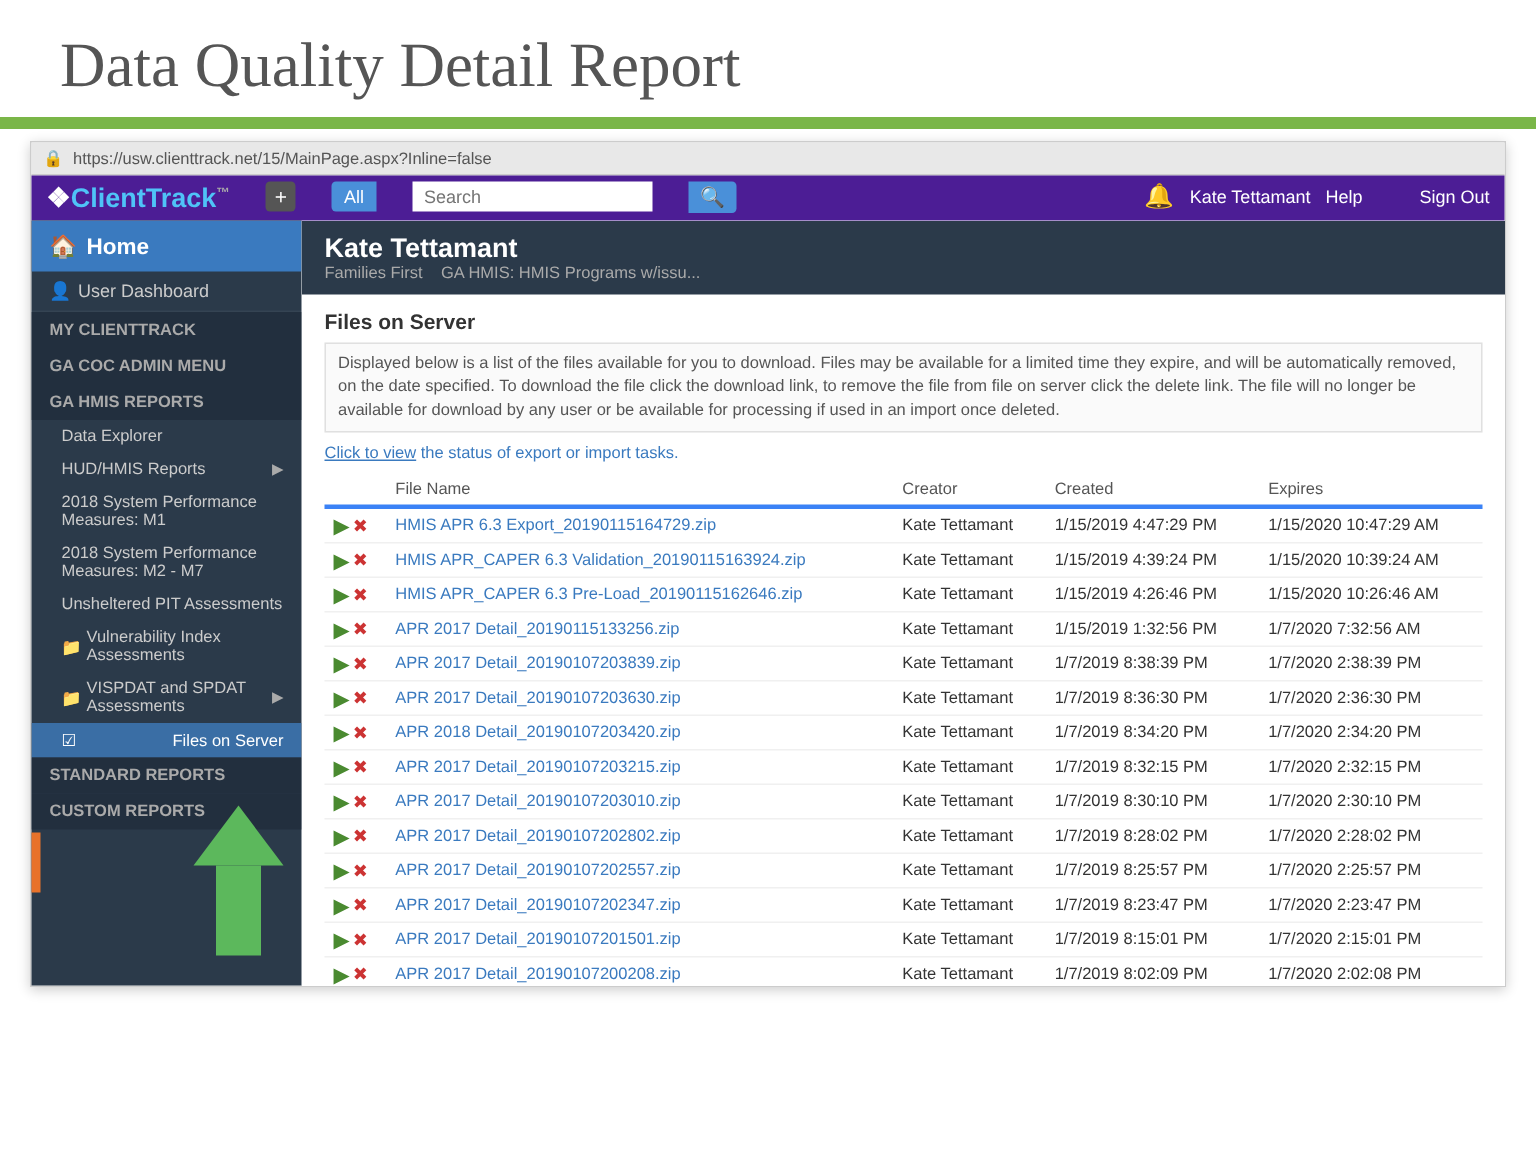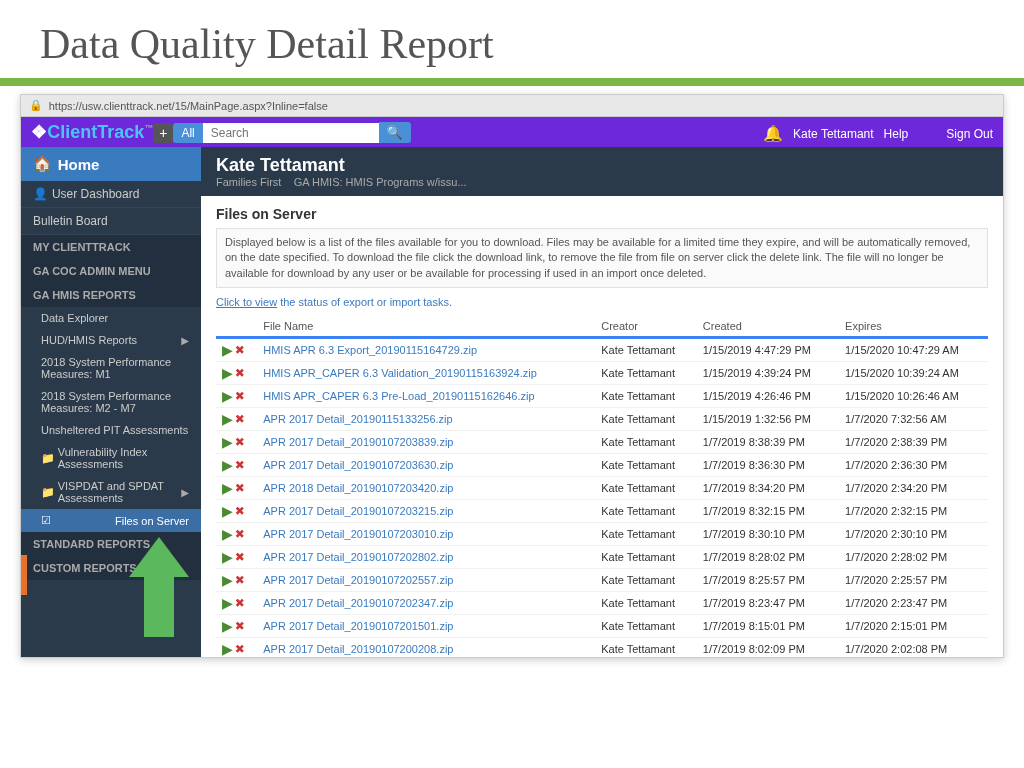--- a/index.html
+++ b/index.html
@@ -41,25 +41,25 @@
       color: #555;
       border-bottom: 1px solid #ccc;
       display: flex;
       align-items: center;
       gap: 6px;
     }
     .browser-bar .lock-icon { color: #666; }
 
     
     .app-header {
-      background: #6d28d9;
-      display: flex;
-      align-items: flex-end;
+      background: #4c1d95;
+      display: flex;
+      align-items: flex-start;
       padding: 4px 10px;
-      gap: 0;
+      gap: 24px;
     }
     .app-logo {
       color: #fff;
       font-size: 18px;
       font-weight: bold;
     }
     .app-logo span { color: #4fc3f7; }
     .header-plus {
       background: #555;
       color: #fff;
@@ -75,21 +75,21 @@
       border: none;
       border-radius: 3px 0 0 3px;
       padding: 3px 8px;
       font-size: 12px;
       cursor: pointer;
     }
     .header-search {
       border: none;
       padding: 3px 8px;
       font-size: 12px;
-      width: 176px;
+      width: 160px;
       outline: none;
     }
     .header-search-btn {
       background: #4a90d9;
       border: none;
       color: #fff;
       padding: 3px 8px;
       border-radius: 0 3px 3px 0;
       cursor: pointer;
     }
@@ -297,23 +297,20 @@
   <div class="main-layout">
 
     <div class="sidebar">
       <div class="sidebar-home">
         🏠 <span>Home</span>
       </div>
       <div class="sidebar-item">
         <span>👤</span>
         <span>User Dashboard</span>
       </div>
-      <div class="sidebar-item">
-        <span>Bulletin Board</span>
-      </div>
       <div class="sidebar-section">
         <span>MY CLIENTTRACK</span>
       </div>
       <div class="sidebar-section">
         <span>GA COC ADMIN MENU</span>
       </div>
       <div class="sidebar-section">
         <span>GA HMIS REPORTS</span>
       </div>
       <div class="sidebar-item-indent">

